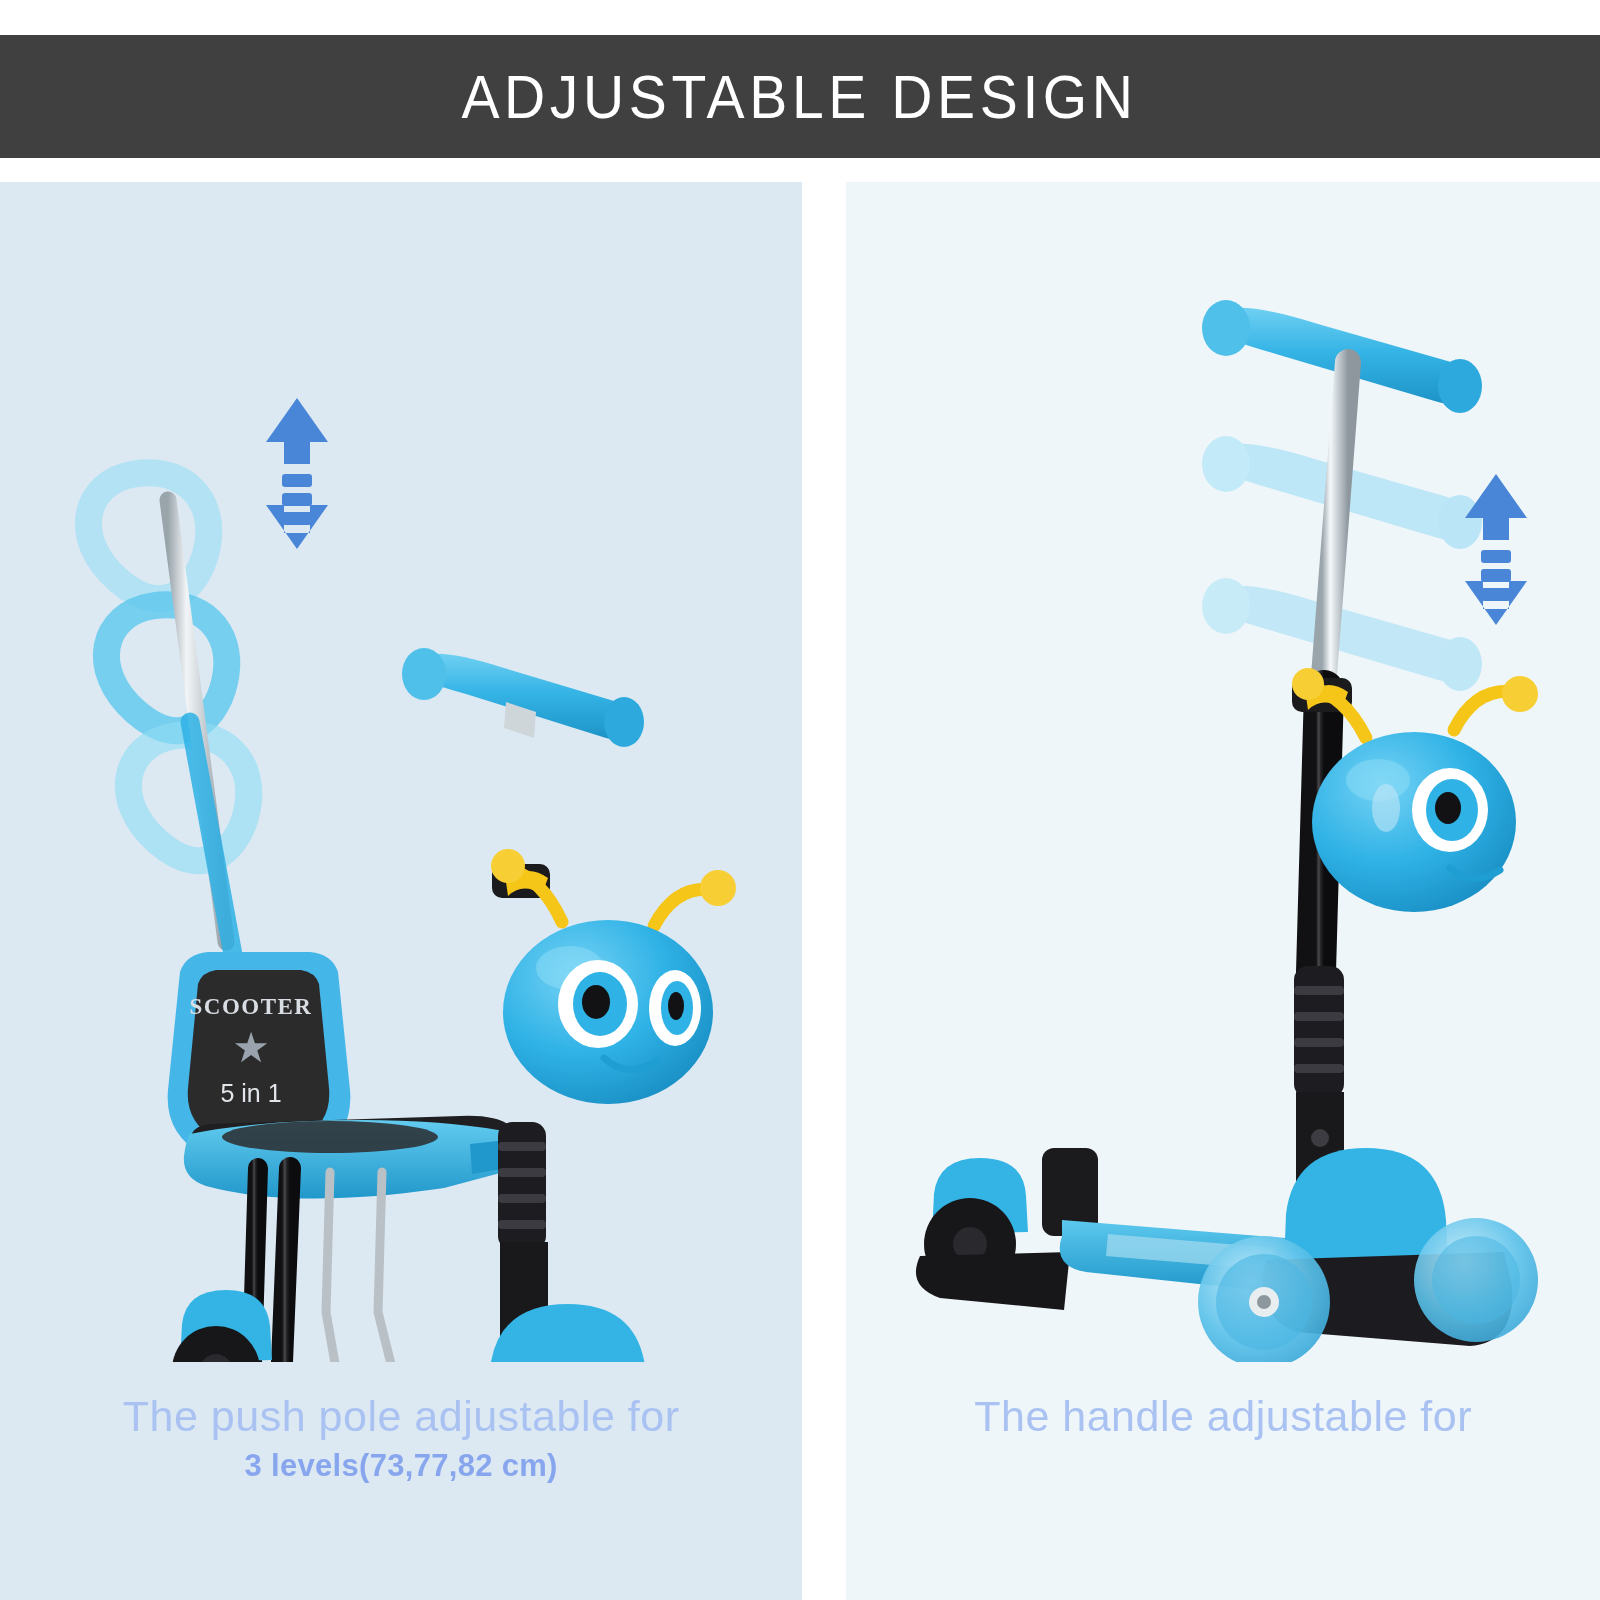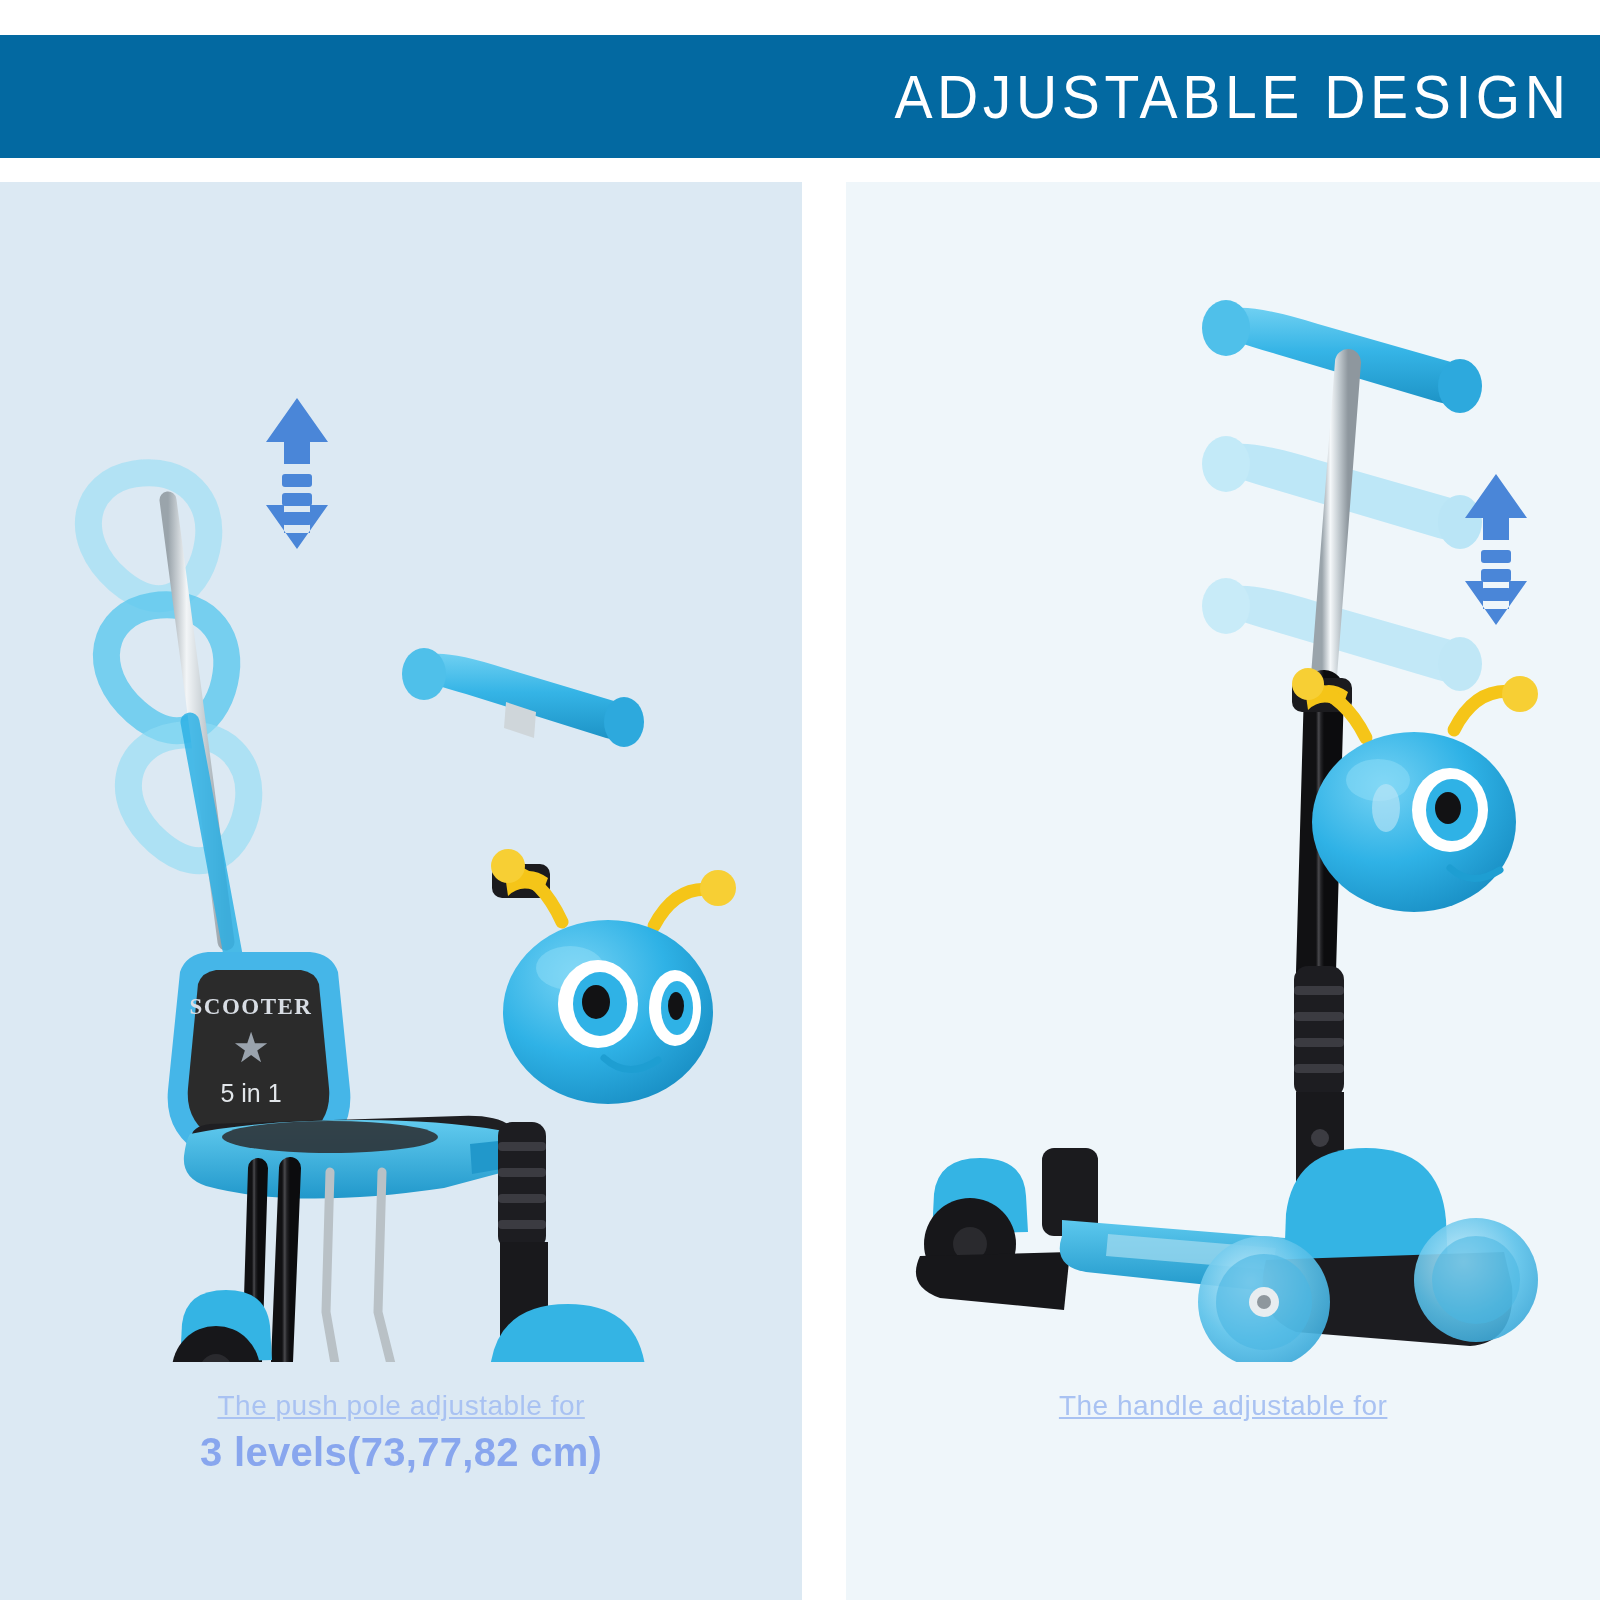--- a/index.html
+++ b/index.html
@@ -6,22 +6,22 @@
   body{
     width:1600px;height:1600px;overflow:hidden;
     background:#ffffff;
     font-family:"Liberation Sans",sans-serif;
   }
   .page{position:relative;width:1600px;height:1600px;background:#ffffff;}
 
   
   .banner{
     position:absolute;left:0;top:35px;width:1600px;height:123px;
-    background:#0369a1;
-    display:flex;align-items:center;justify-content:flex-end;
+    background:#404040;
+    display:flex;align-items:center;justify-content:center;
   }
   .banner-title{
     color:#ffffff;
     font-size:62px;
     letter-spacing:5px;
     font-weight:400;
     line-height:1;
     white-space:nowrap;
     transform:scaleX(.92);
   }
@@ -34,26 +34,25 @@
 
   .stage{position:absolute;left:0;top:0;width:100%;height:1150px;}
 
   
   .caption{
     position:absolute;left:0;width:100%;text-align:center;
   }
   .caption-left{top:1205px;}
   .caption-right{top:1205px;}
   .cap-line1{
-    font-size:28px;color:#a9c2f2;letter-spacing:.5px;line-height:1.35;
+    font-size:43px;color:#a9c2f2;letter-spacing:.5px;line-height:1.35;
     font-weight:400;
-    text-decoration:underline;
   }
   .cap-line2{
-    font-size:40px;color:#88a6ee;letter-spacing:.3px;line-height:1.35;
+    font-size:31px;color:#88a6ee;letter-spacing:.3px;line-height:1.35;
     font-weight:700;
   }
 
   
   .dbl-arrow{position:absolute;}
   .dbl-arrow svg{display:block;}
 </style>
 </head>
 <body>
 

